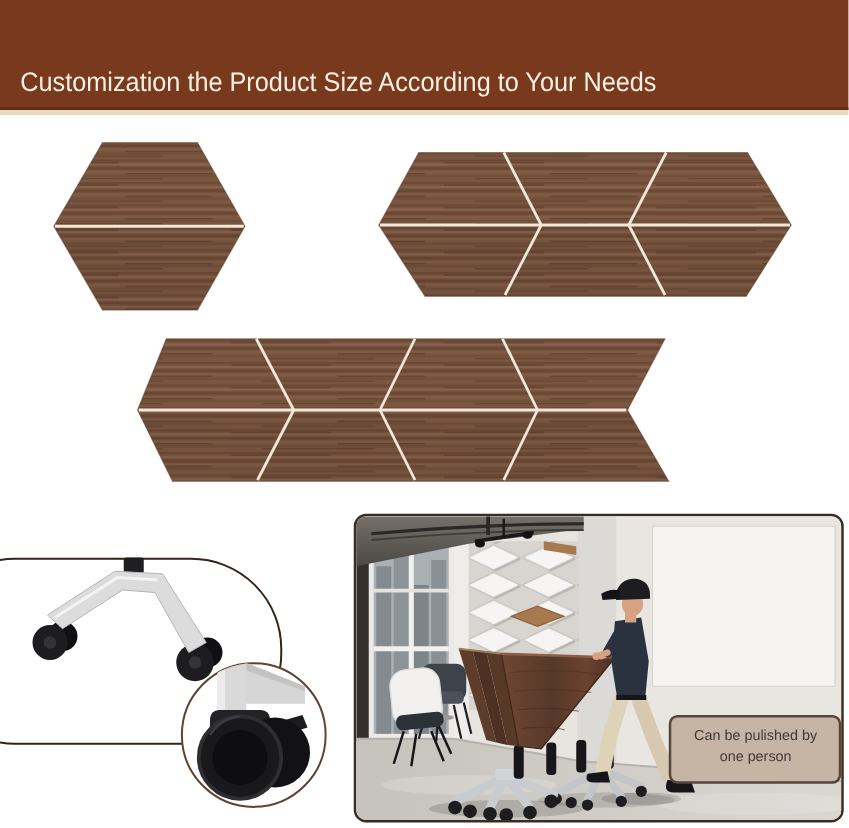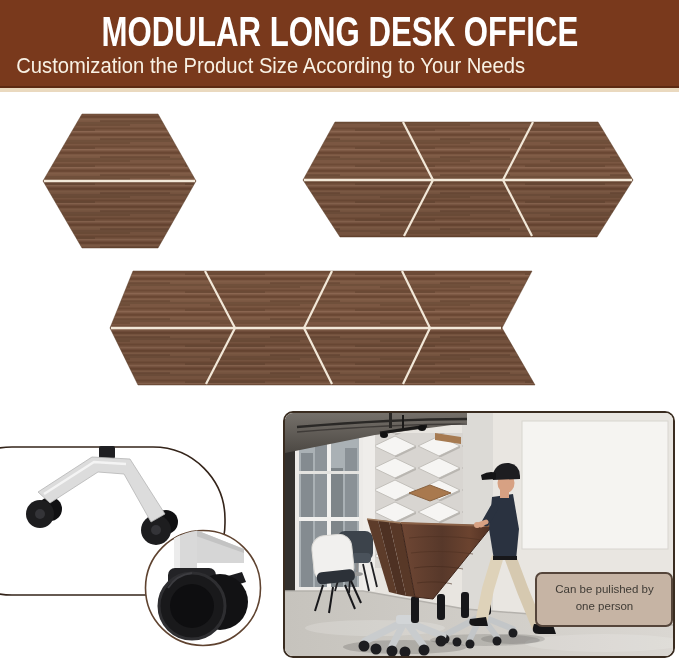--- a/index.html
+++ b/index.html
@@ -30,23 +30,20 @@
   .caption { position:absolute; left:250px; top:159px; width:138px; box-sizing:border-box;
              background:#c6b4a4; border:2px solid #55453a; border-radius:7px;
              padding:7px 9px 9px 10px; color:#3f3b35; font-size:11.5px; line-height:1.5; }
 </style>
 </head>
 <body>
 
 <div class="canvas">
 
   <div class="banner">
-    <div class="banner-title">
-      <span>MODULAR LONG DESK OFFICE</span>
-    </div>
     <div class="banner-sub">
       <span>Customization the Product Size According to Your Needs</span>
     </div>
   </div>
   <div class="banner-underline"></div>
 
   <svg class="shapes-svg" width="679" height="318" viewBox="0 92 679 318">
     <defs>
       <pattern id="woodgrain" width="170" height="18" patternUnits="userSpaceOnUse">
         <rect width="170" height="18" fill="#7b5742"></rect>

